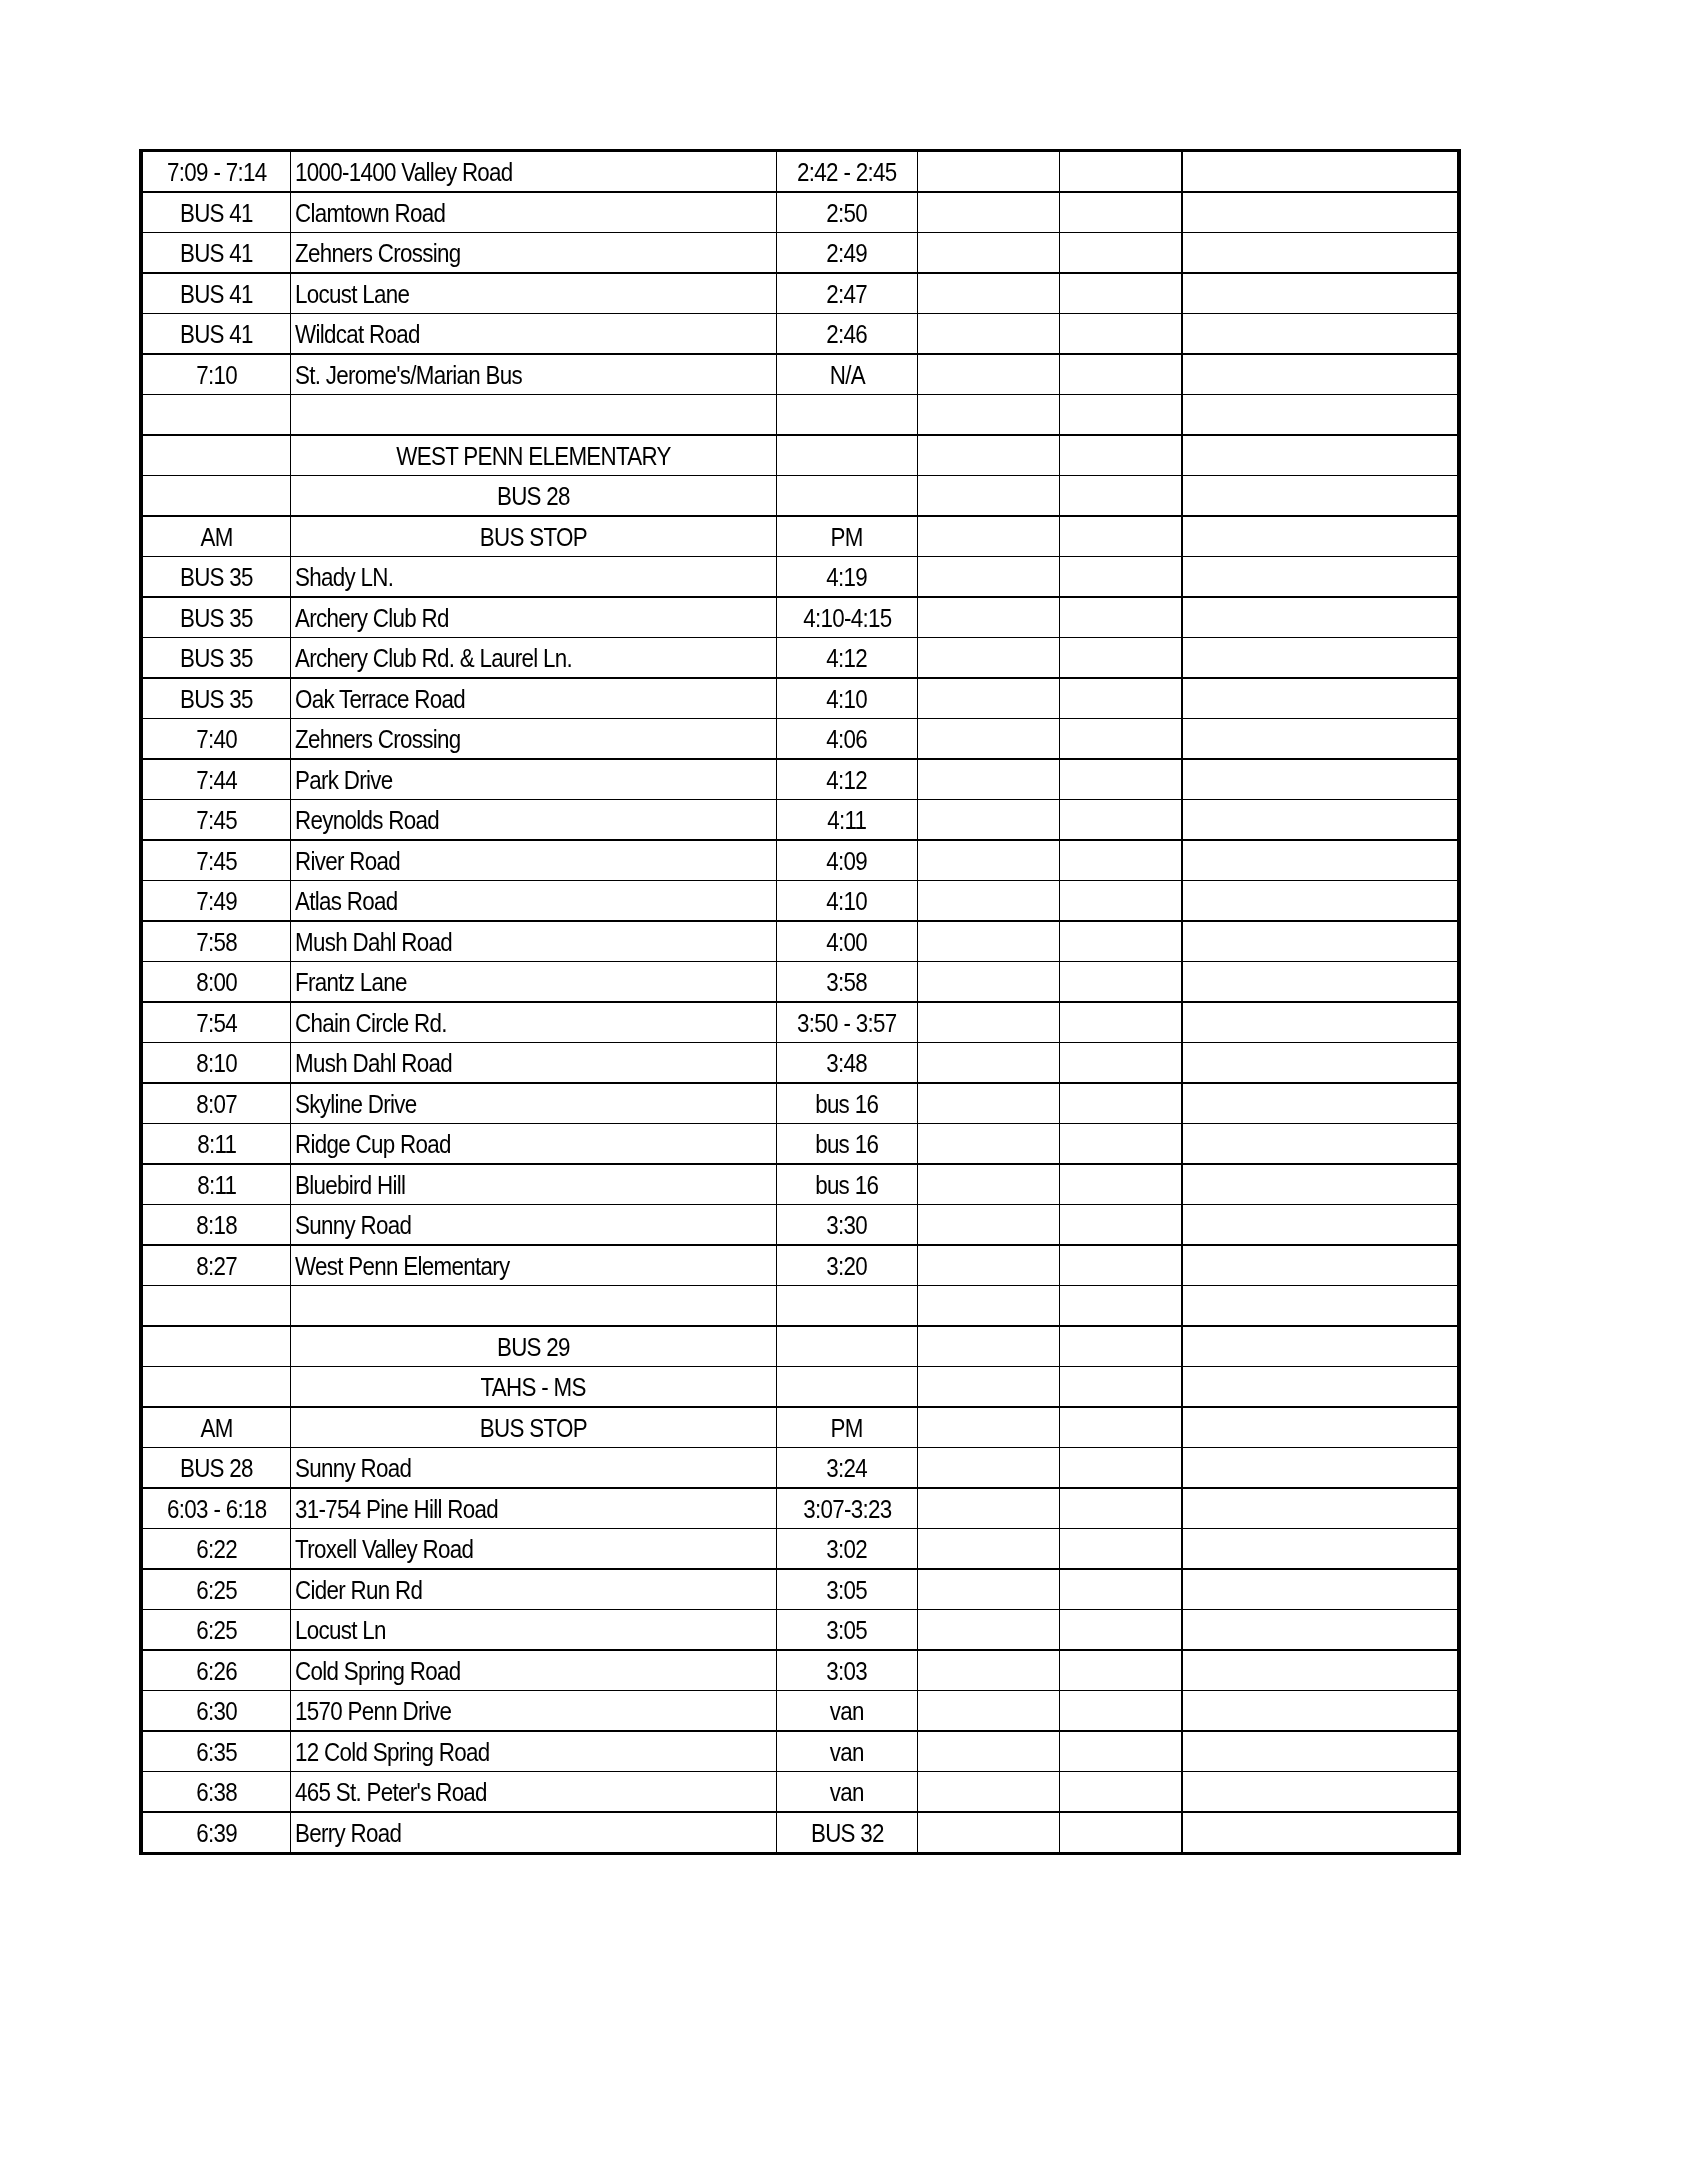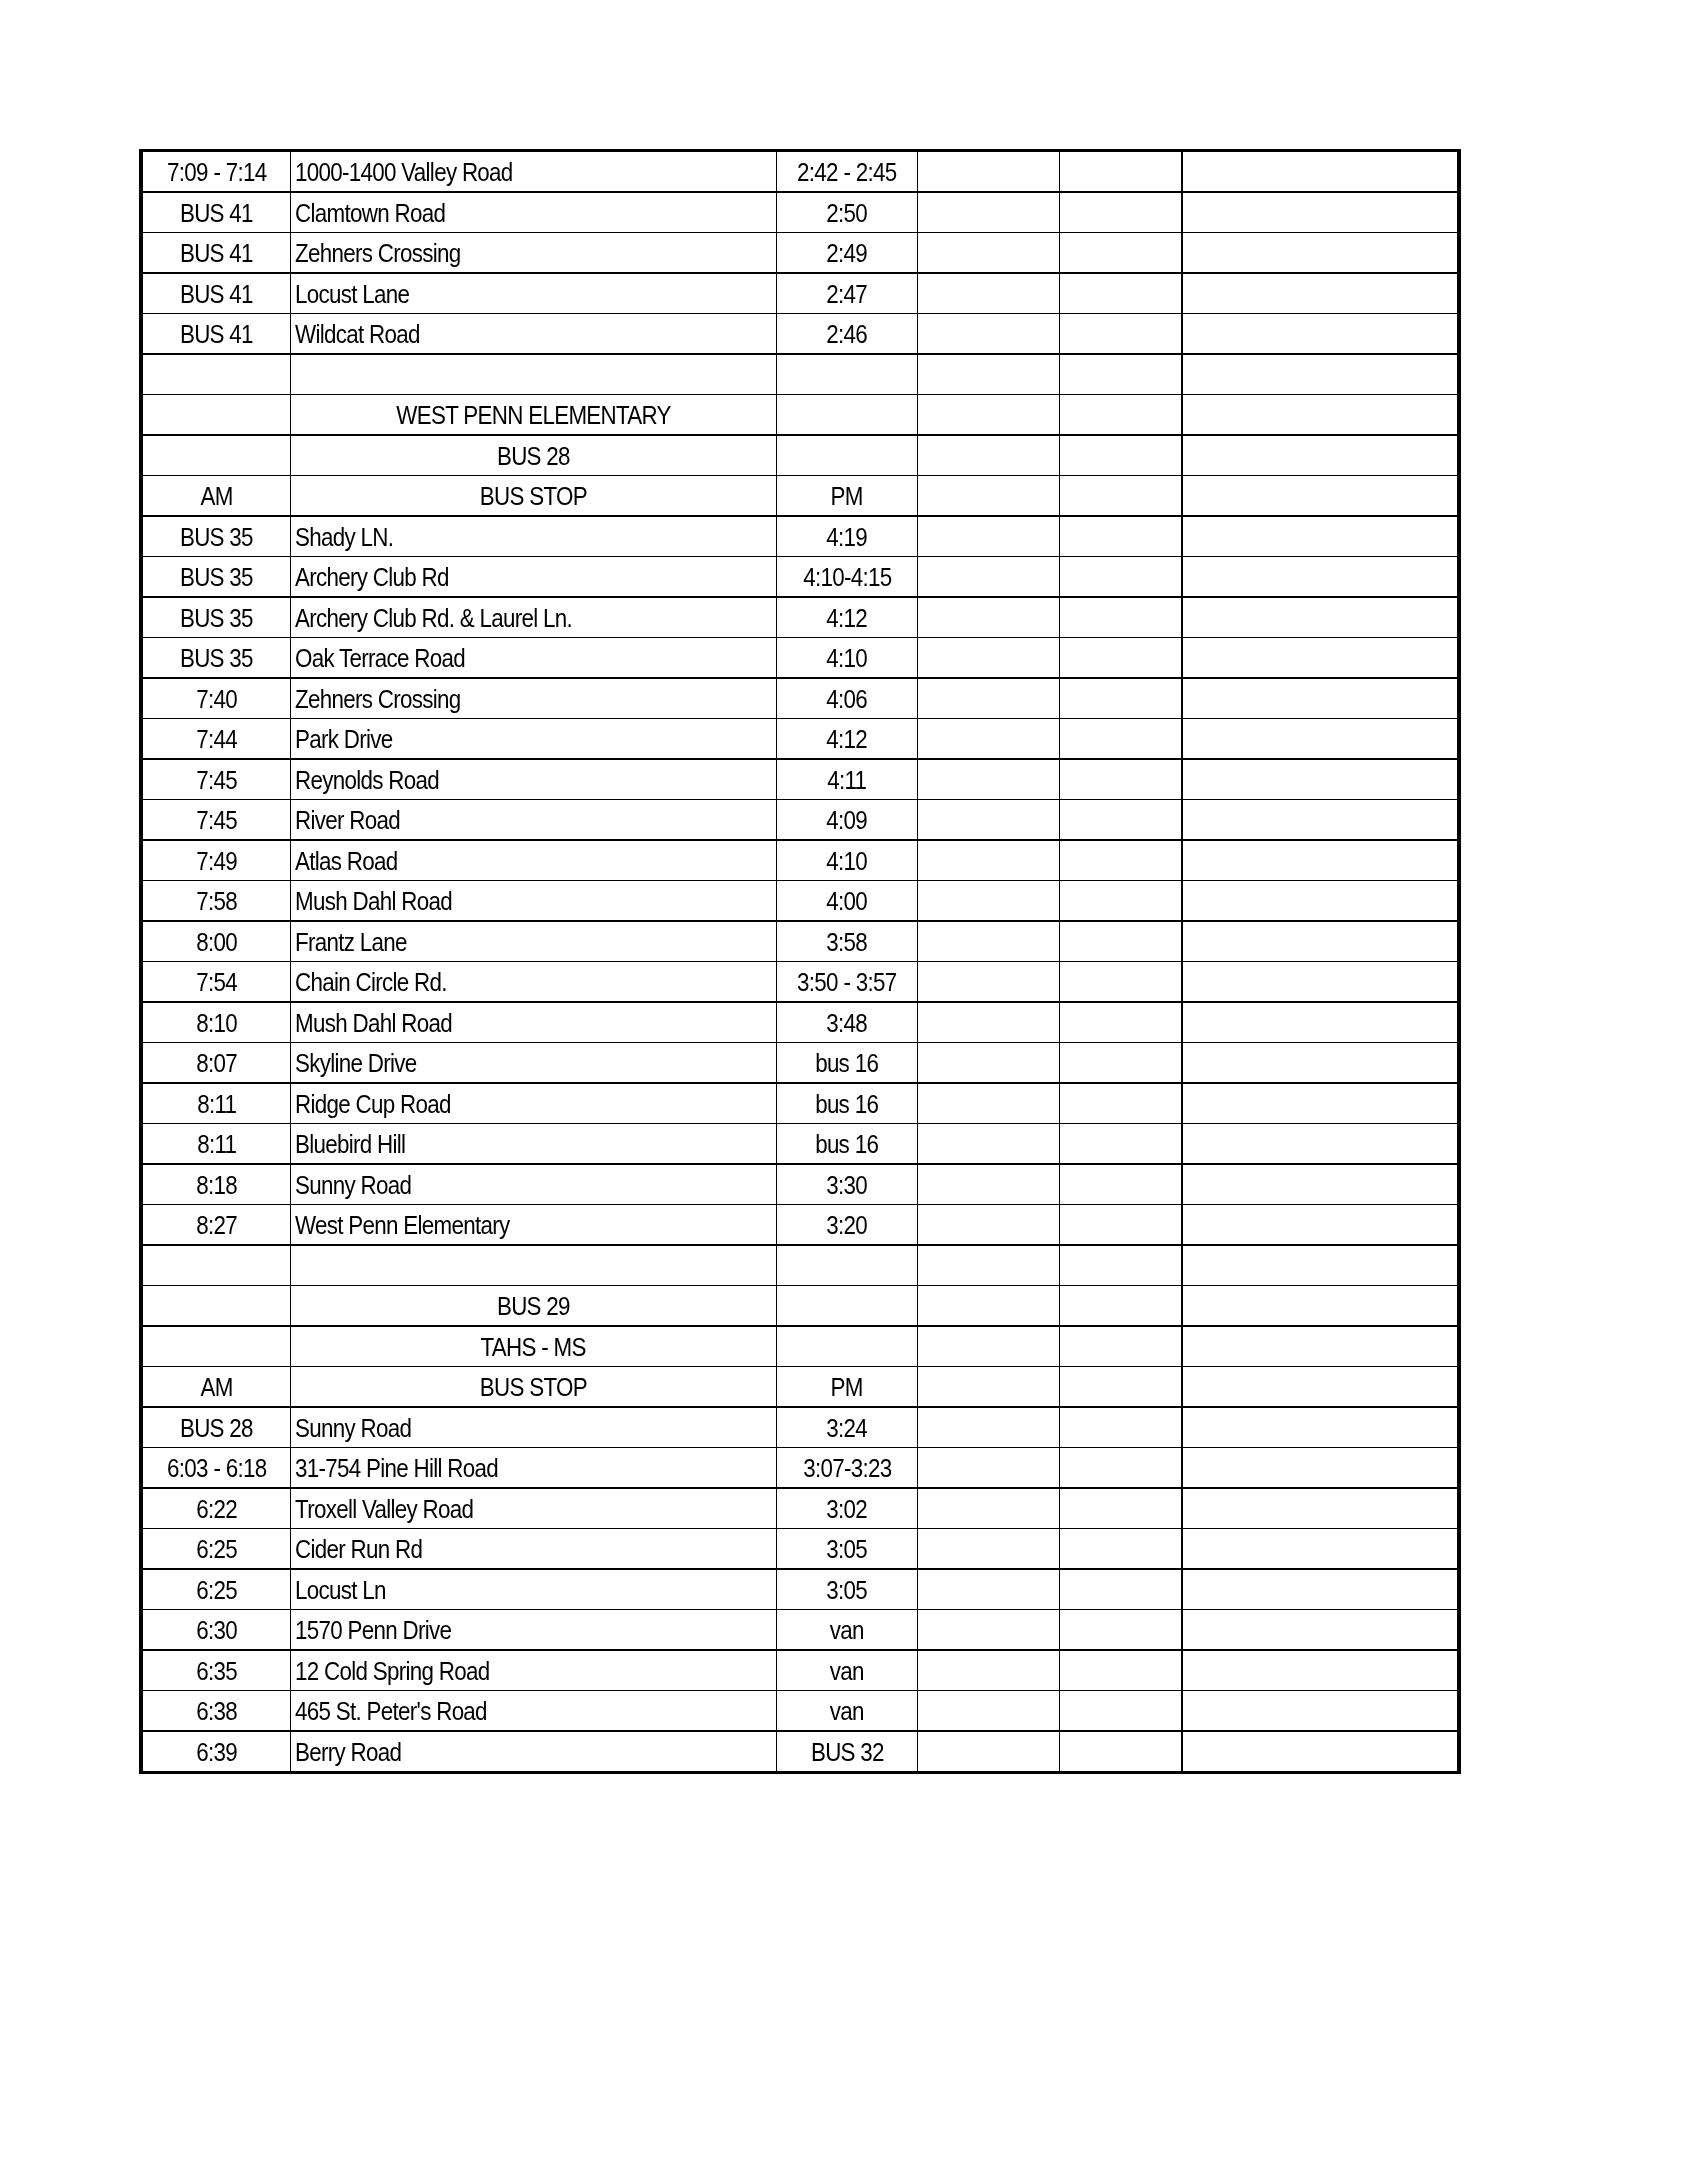--- a/index.html
+++ b/index.html
@@ -115,20 +115,28 @@
         </tr>
         <tr>
           <td class="am"><span class="cond">BUS 41</span></td>
           <td class="stop"><span class="cond">Wildcat Road</span></td>
           <td class="pm"><span class="cond">2:46</span></td>
           <td></td>
           <td></td>
           <td></td>
         </tr>
         <tr>
+          <td class="am"><span class="cond">7:10</span></td>
+          <td class="stop"><span class="cond">St. Jerome's/Marian Bus</span></td>
+          <td class="pm"><span class="cond">N/A</span></td>
+          <td></td>
+          <td></td>
+          <td></td>
+        </tr>
+        <tr>
           <td class="am"><span class="cond"></span></td>
           <td class="stop"><span class="cond"></span></td>
           <td class="pm"><span class="cond"></span></td>
           <td></td>
           <td></td>
           <td></td>
         </tr>
         <tr>
           <td class="am"><span class="cond"></span></td>
           <td class="stop center"><span class="cond">WEST PENN ELEMENTARY</span></td>
@@ -358,20 +366,28 @@
           <td class="stop"><span class="cond">Cider Run Rd</span></td>
           <td class="pm"><span class="cond">3:05</span></td>
           <td></td>
           <td></td>
           <td></td>
         </tr>
         <tr>
           <td class="am"><span class="cond">6:25</span></td>
           <td class="stop"><span class="cond">Locust Ln</span></td>
           <td class="pm"><span class="cond">3:05</span></td>
+          <td></td>
+          <td></td>
+          <td></td>
+        </tr>
+        <tr>
+          <td class="am"><span class="cond">6:26</span></td>
+          <td class="stop"><span class="cond">Cold Spring Road</span></td>
+          <td class="pm"><span class="cond">3:03</span></td>
           <td></td>
           <td></td>
           <td></td>
         </tr>
         <tr>
           <td class="am"><span class="cond">6:30</span></td>
           <td class="stop"><span class="cond">1570 Penn Drive</span></td>
           <td class="pm"><span class="cond">van</span></td>
           <td></td>
           <td></td>

